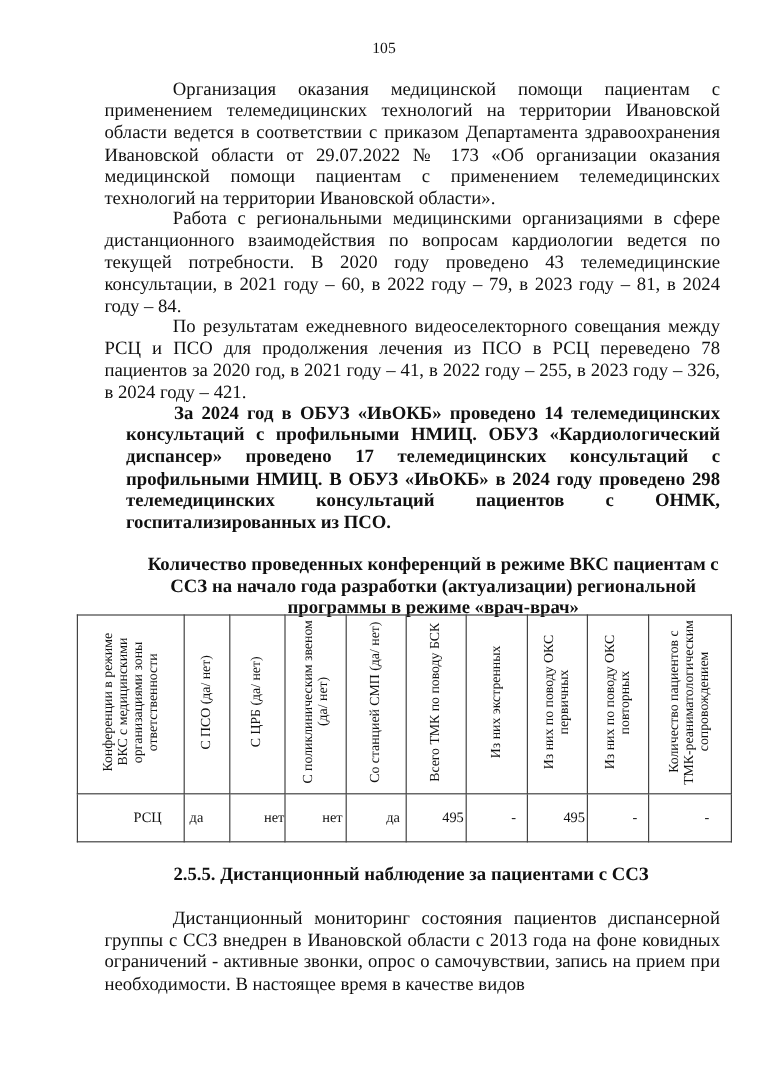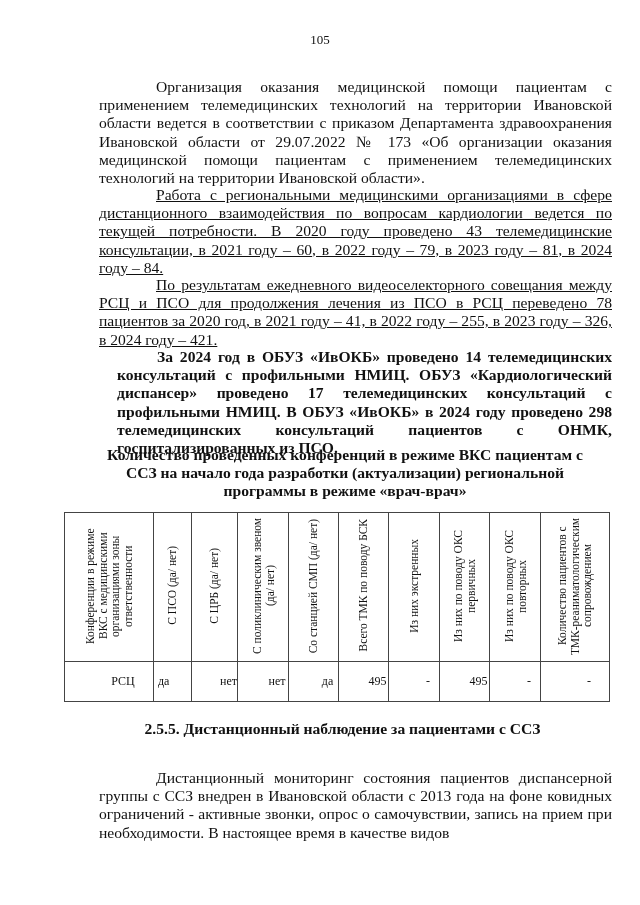--- a/index.html
+++ b/index.html
@@ -1,26 +1,26 @@
 <!DOCTYPE html>
 <html><head>
 <meta charset="utf-8">
 <style>
   html, body { margin: 0; padding: 0; background: #ffffff; }
   body { width: 640px; height: 905px; position: relative; overflow: hidden;
          font-family: "Liberation Serif", "DejaVu Serif", serif; color: #111; }
   .page-num { position: absolute; top: 32px; left: 0; width: 640px; text-align: center; font-size: 13px; }
   .para { position: absolute; left: 87px; width: 513px; font-size: 15.6px; line-height: 18.2px;
-          text-align: justify; text-align-last: left; margin: 12px; }
+          text-align: justify; text-align-last: left; margin: 0; }
   .p1 { top: 66px; text-indent: 57px; }
-  .p2 { top: 174px; text-indent: 57px; text-decoration: underline; }
-  .p3 { top: 264px; text-indent: 57px; text-decoration: underline; }
+  .p2 { top: 174px; text-indent: 57px; }
+  .p3 { top: 264px; text-indent: 57px; }
   .p4 { top: 336px; left: 105px; width: 495px; text-indent: 40px; font-weight: bold; }
   .table-title { position: absolute; top: 446px; left: 90px; width: 510px; text-align: center;
-                 font-weight: bold; font-size: 15.6px; line-height: 18px; margin: 0; }
+                 font-weight: bold; font-size: 15.6px; line-height: 18px; margin: 16px; }
   table.grid { position: absolute; top: 512px; left: 64px; border-collapse: collapse; table-layout: fixed; }
   table.grid td, table.grid th { border: 1px solid #444; padding: 0; font-weight: normal; font-size: 11.5px; line-height: 12.5px; }
   table.grid th { height: 148px; vertical-align: middle; text-align: center; }
   table.grid th .rot { display: inline-block; writing-mode: vertical-rl; transform: rotate(180deg);
                        text-align: center; max-height: 140px; }
   table.grid td { height: 39px; text-align: center; vertical-align: middle; font-size: 12px; padding-left: 28px; }
   table.grid td.left { text-align: left; padding-left: 4px; }
   .section-title { position: absolute; top: 720px; left: 60px; width: 565px; text-align: center;
                    font-weight: bold; font-size: 15.6px; margin: 0; }
   .p5 { top: 757px; text-indent: 57px; }

